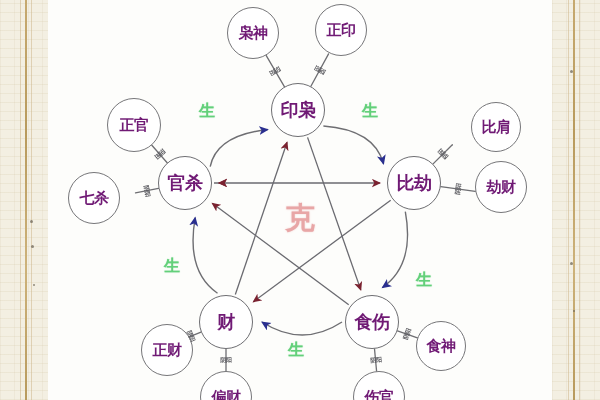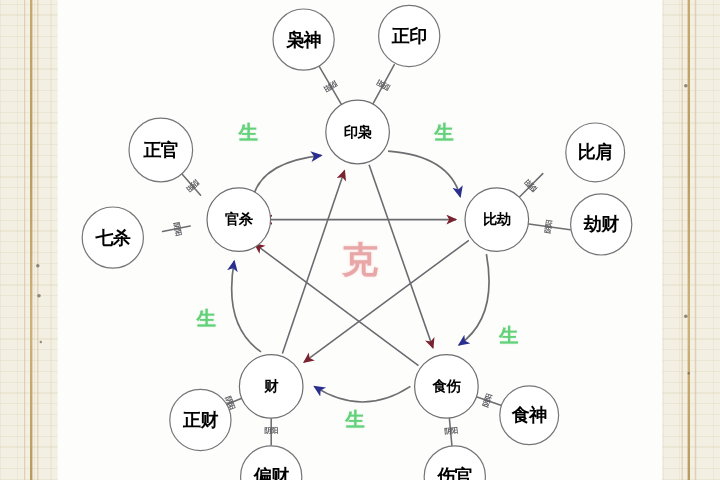--- a/index.html
+++ b/index.html
@@ -29,23 +29,23 @@
 
   
   .speck{position:absolute;background:#6a6355;border-radius:50%;opacity:.72;}
 
   
   #canvas{position:absolute;left:0;top:0;width:600px;height:400px;}
   #paper{position:absolute;left:48px;top:0;width:504px;height:400px;background:#fdfdfb;}
 
   .node{position:absolute;border:1.6px solid #6e6e72;border-radius:50%;
     background:#ffffff;display:flex;align-items:center;justify-content:center;
-    color:#000000;font-weight:700;letter-spacing:-.5px;
+    color:#701a75;font-weight:700;letter-spacing:-.5px;
     box-sizing:border-box;line-height:1;}
-  .node.main{font-size:12px;text-align:center;}
+  .node.main{font-size:18px;text-align:center;}
   .node.sat{font-size:15px;border-color:#767679;}
 
   .lbl{position:absolute;line-height:1;font-weight:700;}
   .lbl.sheng{color:#63d07a;font-size:16px;text-shadow:0 0 1px rgba(99,208,122,.7);}
   .lbl.ke{color:#e8a6a6;font-size:30px;font-weight:700;text-shadow:0 0 2px rgba(240,200,200,.8);}
   .lbl.micro{color:#5b5b60;font-size:6px;font-weight:700;letter-spacing:-.3px;white-space:nowrap;}
 </style>
 </head>
 <body>
 
@@ -90,21 +90,21 @@
         <line x1="385" y1="183" x2="219" y2="183" stroke="none" stroke-width="1.3" marker-end="url(#maroon-arrow)"></line>
         <path d="M385,183 L219,183" stroke="rgba(0,0,0,0)" stroke-width="1.3" fill="none" marker-end="url(#maroon-arrow)"></path>
       </g>
   </svg>
 
   <div id="nodes">
       <div class="node main" style="left: 271px; top: 83px; height: 54px; width: 54px;">印枭</div>
       <div class="node main" style="left: 387px; top: 156px; height: 54px; width: 54px; font-family: Liberation Serif, serif;">比劫</div>
       <div class="node main" style="left: 345px; top: 295px; height: 54px; width: 54px;">食伤</div>
       <div class="node main" style="left: 199px; top: 295px; height: 54px; width: 54px;">财</div>
-      <div class="node main" style="left: 172px; top: 156px; height: 54px; width: 54px;">官杀</div>
+      <div class="node main" style="left: 158px; top: 156px; height: 54px; width: 54px;">官杀</div>
       <div class="node sat" style="left: 227px; top: 7px; height: 52px; width: 52px;">枭神</div>
       <div class="node sat" style="left: 315px; top: 4px; height: 52px; width: 52px;">正印</div>
       <div class="node sat" style="left: 471px; top: 102px; height: 50px; width: 50px;">比肩</div>
       <div class="node sat" style="left: 475px; top: 161px; height: 52px; width: 52px;">劫财</div>
       <div class="node sat" style="left: 416px; top: 321px; height: 50px; width: 50px;">食神</div>
       <div class="node sat" style="left: 353px; top: 371px; height: 52px; width: 52px;">伤官</div>
       <div class="node sat" style="left: 200px; top: 371px; height: 52px; width: 52px;">偏财</div>
       <div class="node sat" style="left: 141px; top: 324px; height: 52px; width: 52px;">正财</div>
       <div class="node sat" style="left: 68px; top: 172px; height: 52px; width: 52px;">七杀</div>
       <div class="node sat" style="left: 107px; top: 98px; height: 54px; width: 54px;">正官</div>

